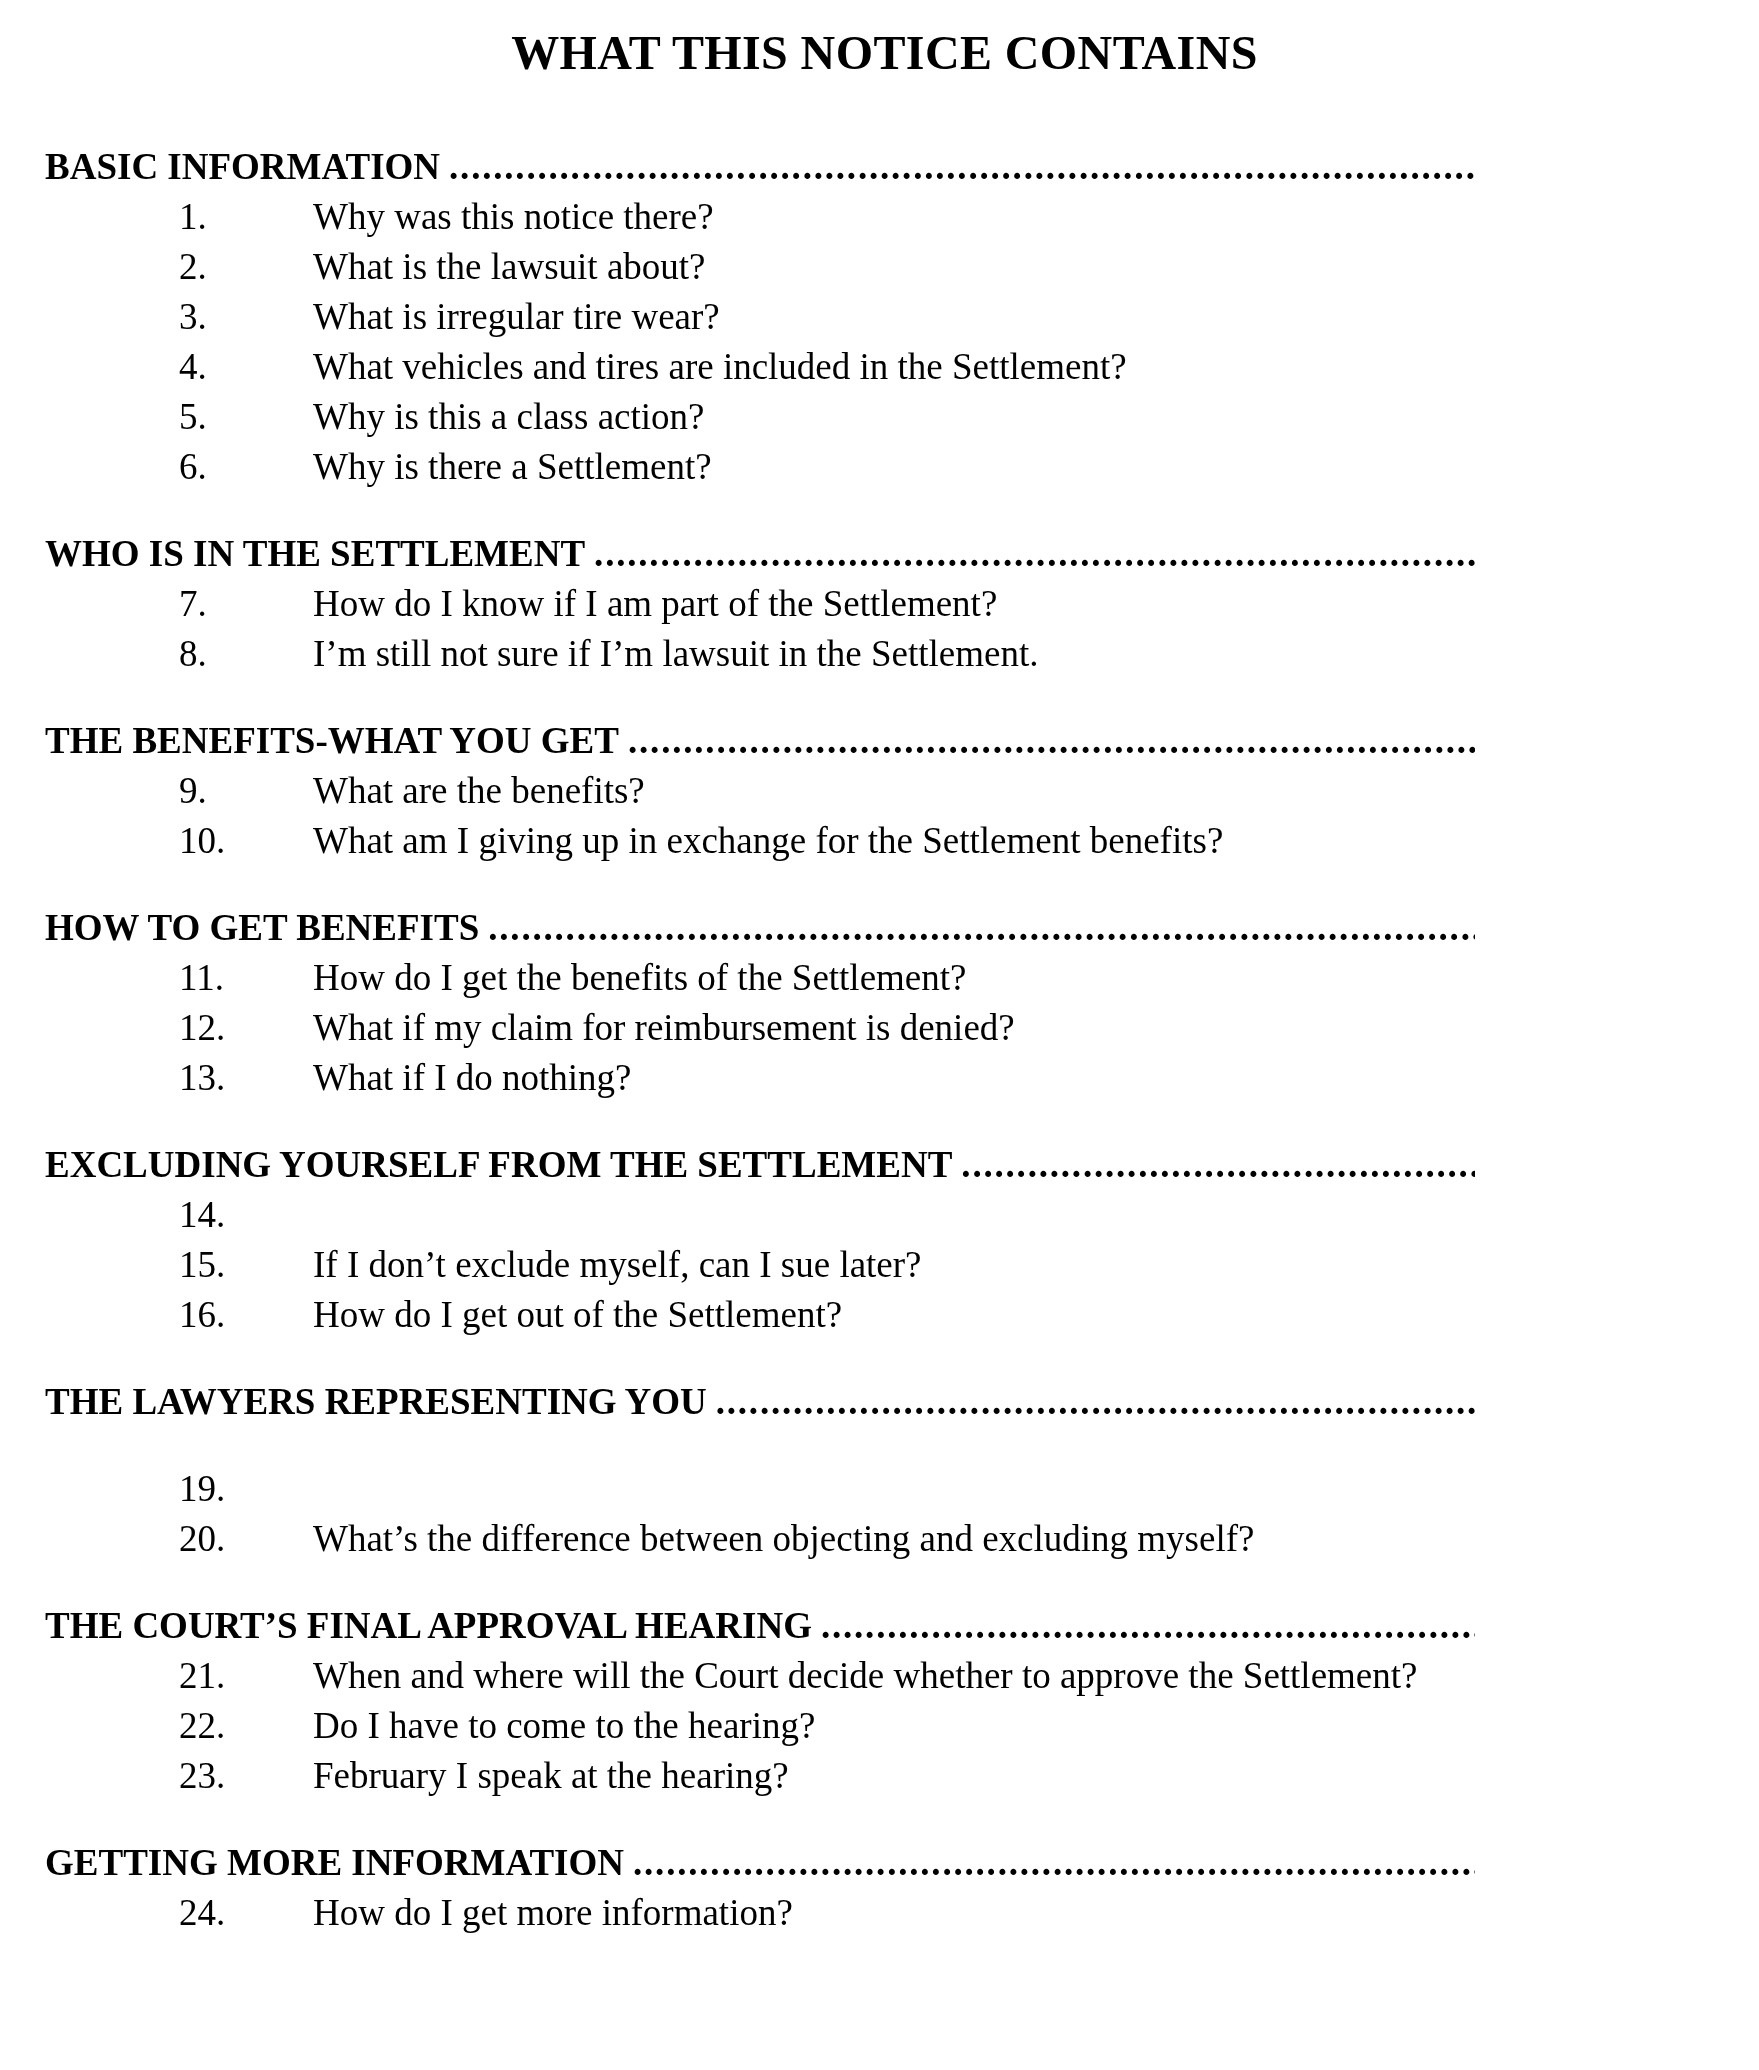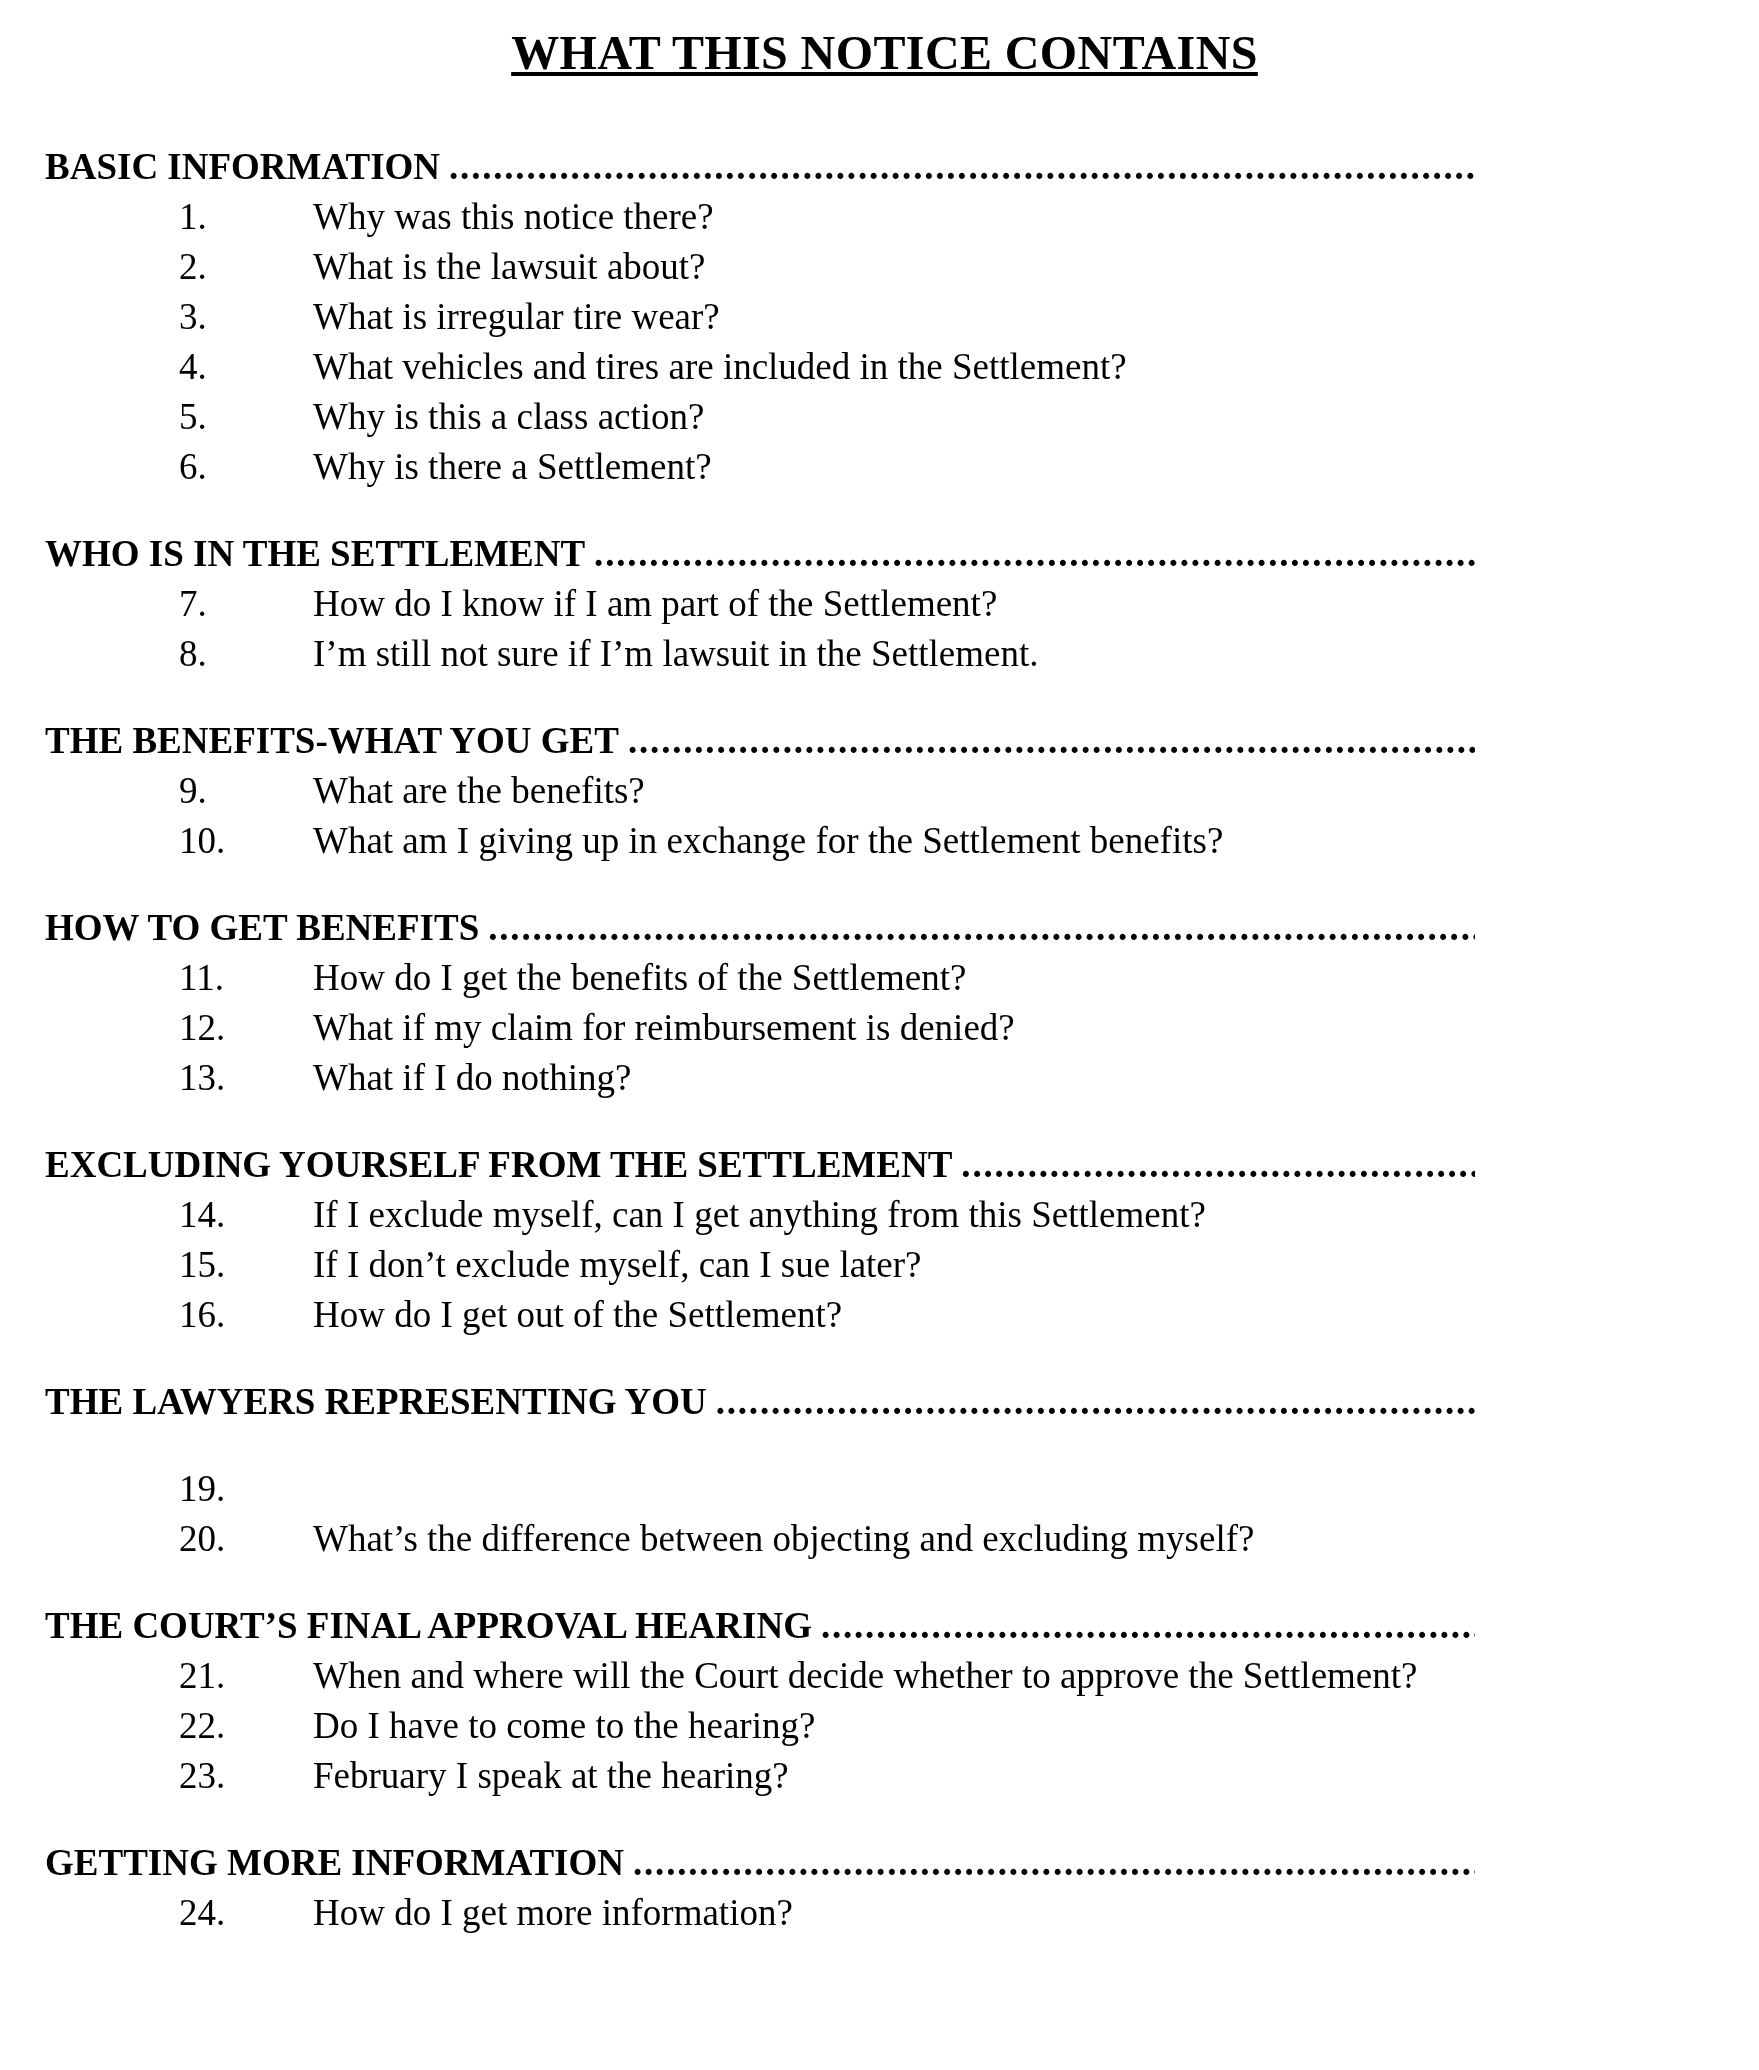--- a/index.html
+++ b/index.html
@@ -16,21 +16,20 @@
     color: #000000;
     font-family: "Liberation Serif", "DejaVu Serif", serif;
     font-size: 37px;
   }
   .page-title {
     text-align: center;
     font-weight: bold;
     font-size: 48px;
     margin: 0 0 62px 0;
     letter-spacing: 0.4px;
-    text-decoration: underline;
   }
   .toc-section {
     margin-top: 37px;
   }
   .toc-section:first-child {
     margin-top: 9px;
   }
   .heading-row {
     display: flex;
     align-items: baseline;
@@ -170,21 +169,20 @@
   </section>
 
   <section class="toc-section">
     <div class="heading-row">
       <span class="section-heading">EXCLUDING YOURSELF FROM THE SETTLEMENT</span>
       <span class="dots"></span>
     </div>
     <div class="items">
   <div class="toc-item">
     <span class="item-num">14.</span>
-    <span class="item-text">If I exclude myself, can I get anything from this Settlement?</span>
   </div>
 
   <div class="toc-item">
     <span class="item-num">15.</span>
     <span class="item-text">If I don’t exclude myself, can I sue later?</span>
   </div>
 
   <div class="toc-item">
     <span class="item-num">16.</span>
     <span class="item-text">How do I get out of the Settlement?</span>

